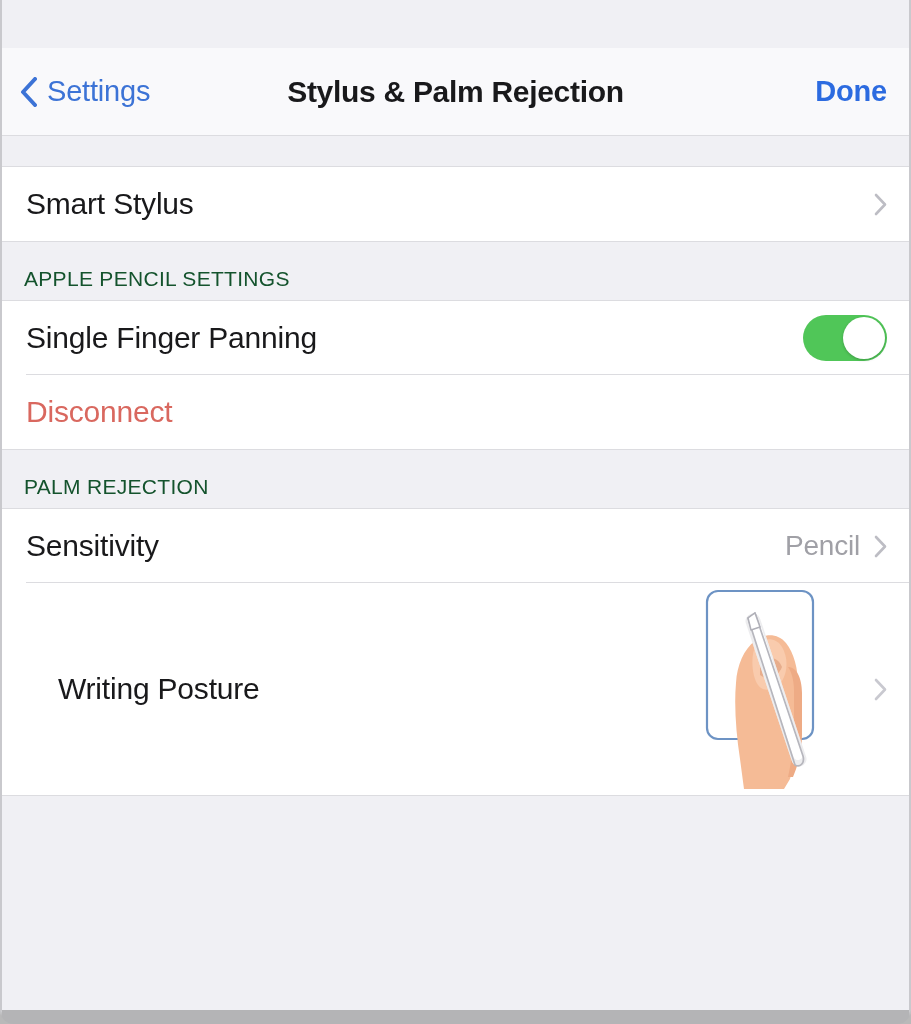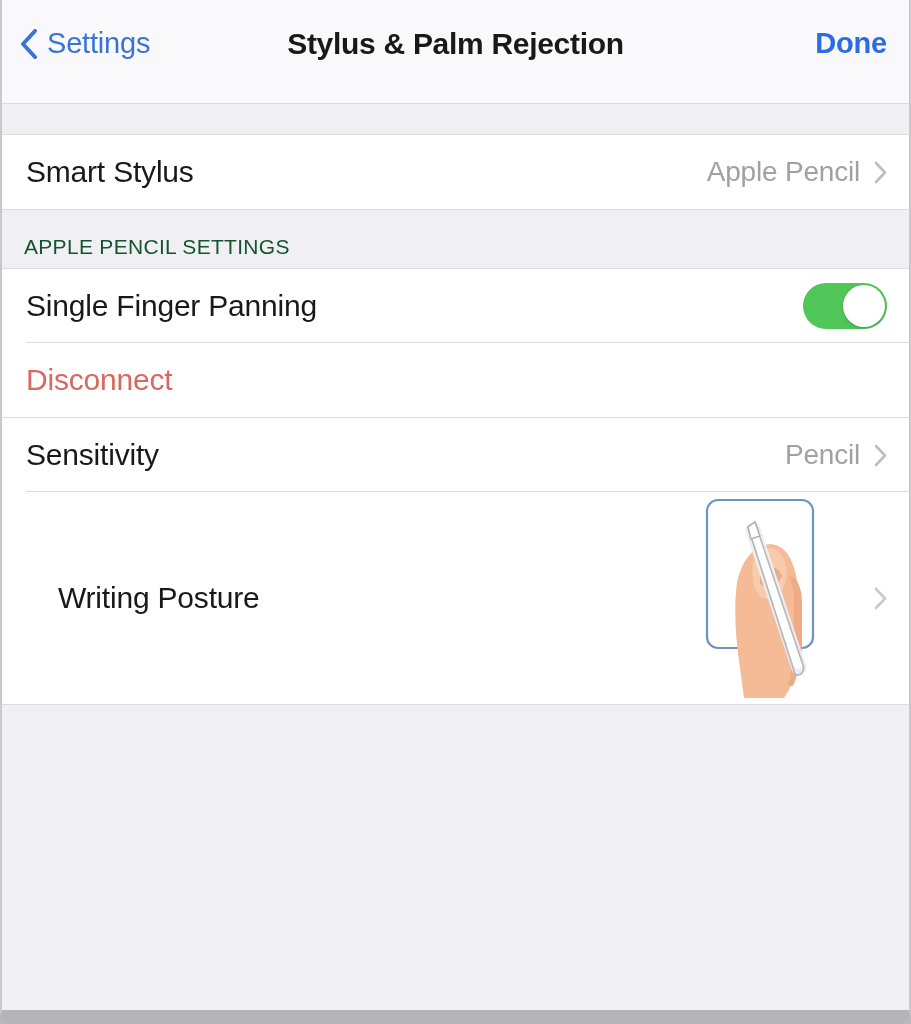--- a/index.html
+++ b/index.html
@@ -24,24 +24,25 @@
     border-left: 2px solid #c9c9cd;
     border-right: 2px solid #c9c9cd;
     border-bottom: 14px solid #b4b4b6;
     border-radius: 0 0 14px 14px;
     overflow: hidden;
   }
 
   
   .navbar {
     position: relative;
-    height: 104px;
+    height: 88px;
     background: #f9f9fb;
     border-bottom: 1px solid #dcdce0;
     box-sizing: border-box;
+    margin-top: 48px;
   }
   .nav-back {
     position: absolute;
     left: 18px;
     top: 0;
     height: 87px;
     display: flex;
     align-items: center;
     gap: 10px;
     cursor: pointer;
@@ -219,21 +220,20 @@
     <div class="nav-title">Stylus &amp; Palm Rejection</div>
 
     <div class="nav-done">Done</div>
   </div>
 
   <div class="gap-top"></div>
 
   <div class="group">
     <div class="row">
       <span class="row-label">Smart Stylus</span>
-      <span class="row-value">Apple Pencil</span>
       <svg class="chev-row" viewBox="0 0 13 23">
         <polyline points="2,2 11,11.5 2,21" fill="none" stroke="#bdbdc4" stroke-width="2.6" stroke-linecap="round" stroke-linejoin="round"></polyline>
       </svg>
     </div>
   </div>
 
   <div class="section-header">APPLE PENCIL SETTINGS</div>
 
   <div class="group">
 
@@ -242,20 +242,21 @@
       <div class="toggle on">
         <div class="knob"></div>
       </div>
     </div>
 
     <div class="row">
       <span class="row-label destructive">Disconnect</span>
     </div>
   </div>
 
+  <div class="section-header">PALM REJECTION</div>
 
   <div class="group">
 
     <div class="row row-sep">
       <span class="row-label">Sensitivity</span>
       <span class="row-value">Pencil</span>
       <svg class="chev-row" viewBox="0 0 13 23">
         <polyline points="2,2 11,11.5 2,21" fill="none" stroke="#bdbdc4" stroke-width="2.6" stroke-linecap="round" stroke-linejoin="round"></polyline>
       </svg>
     </div>

